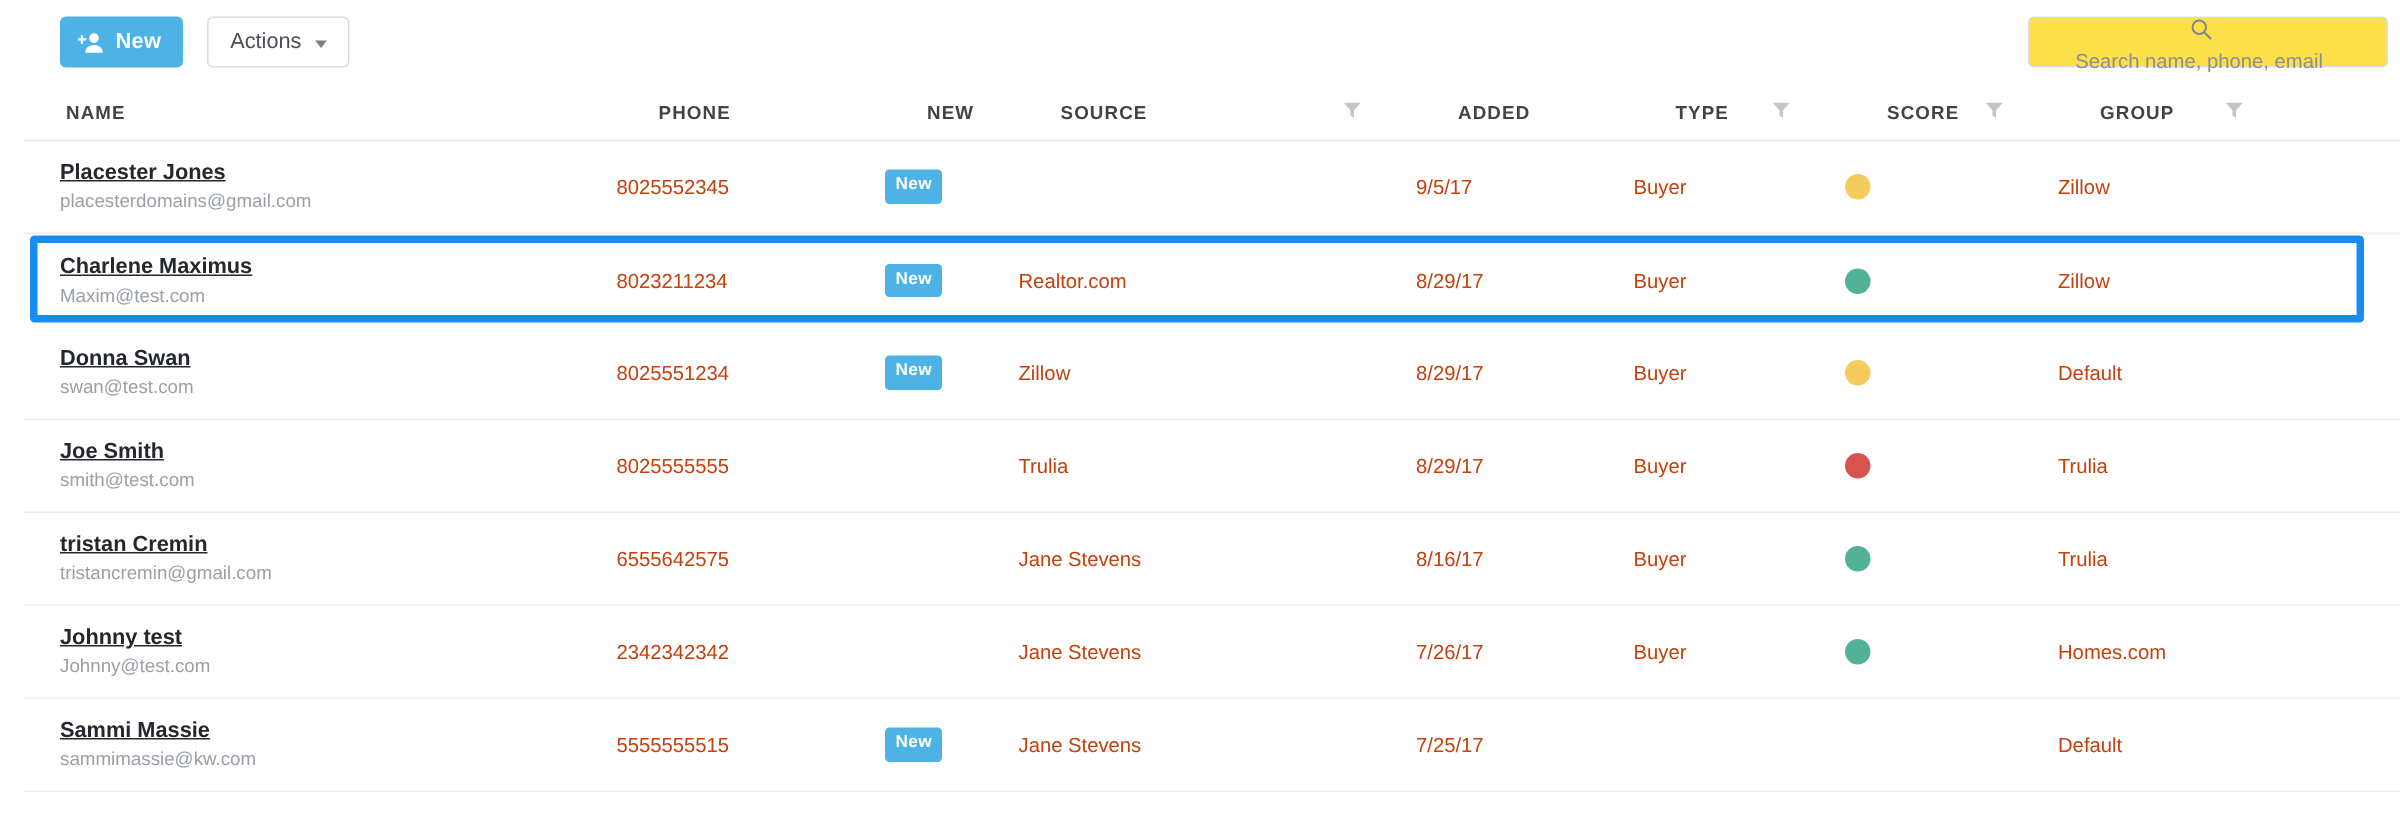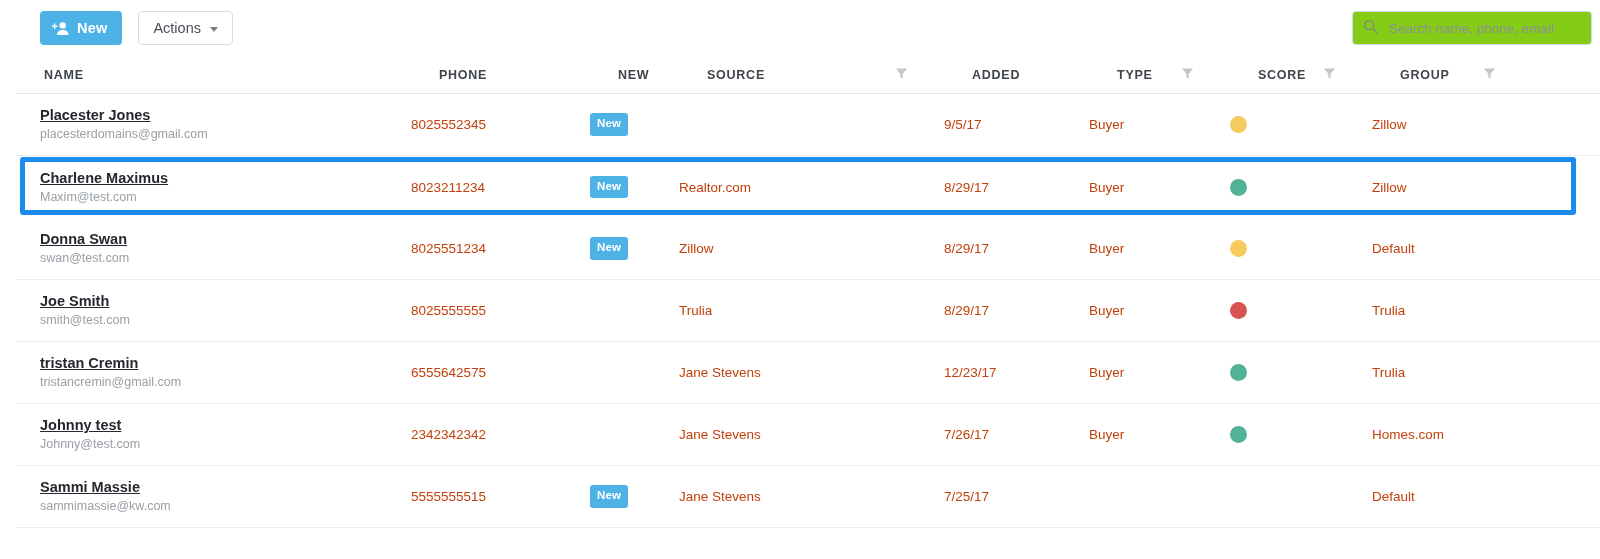--- a/index.html
+++ b/index.html
@@ -62,21 +62,22 @@
     position: absolute;
     right: 24px;
     top: 11px;
     width: 240px;
     height: 34px;
     border: 1px solid #d8dbe0;
     border-radius: 4px;
     display: flex;
     align-items: center;
     padding: 0 10px;
-    background: #84cc16;
+    background: #fde047;
+    flex-direction: column;
   }
   .search-wrap svg { flex: none; margin-right: 9px; }
   .search-input {
     border: none;
     outline: none;
     flex: 1 1 auto;
     font-family: inherit;
     font-size: 13.5px;
     color: #3d4148;
     background: transparent;
@@ -357,21 +358,21 @@
             </span>
           </div>
           <div class="cell c-phone">
             <span class="txt">6555642575</span>
           </div>
           <div class="cell c-new"></div>
           <div class="cell c-source">
             <span class="txt">Jane Stevens</span>
           </div>
           <div class="cell c-added">
-            <span class="txt">12/23/17</span>
+            <span class="txt">8/16/17</span>
           </div>
           <div class="cell c-type">
             <span class="txt">Buyer</span>
           </div>
           <div class="cell c-score">
             <span class="dot" style="background: rgb(82, 178, 151);"></span>
           </div>
           <div class="cell c-group">
             <span class="txt">Trulia</span>
           </div>

